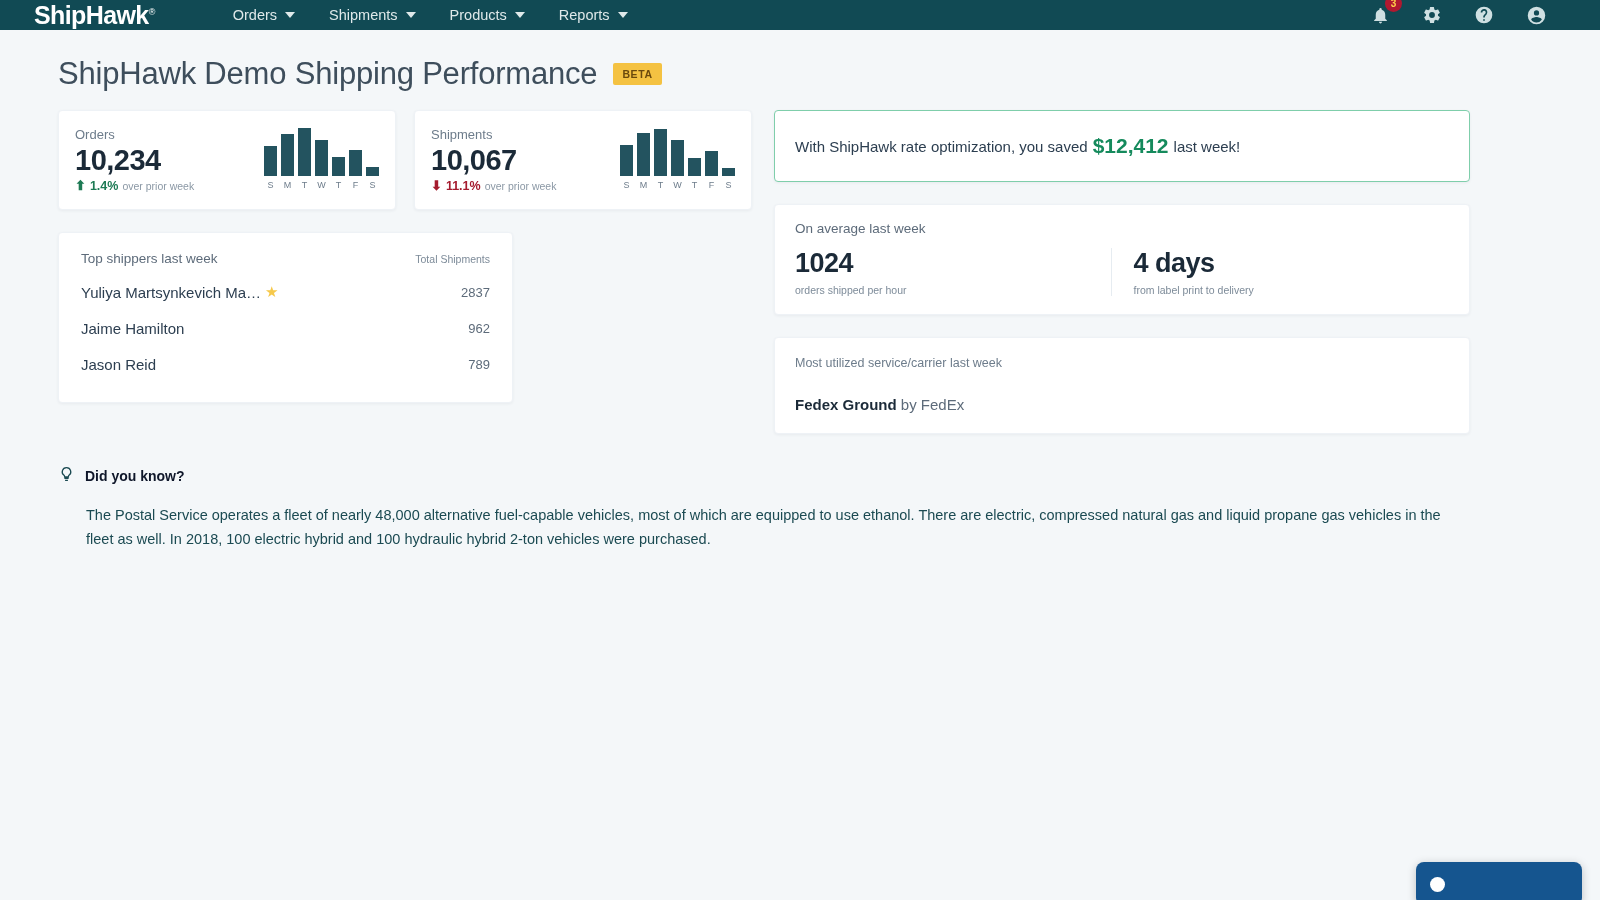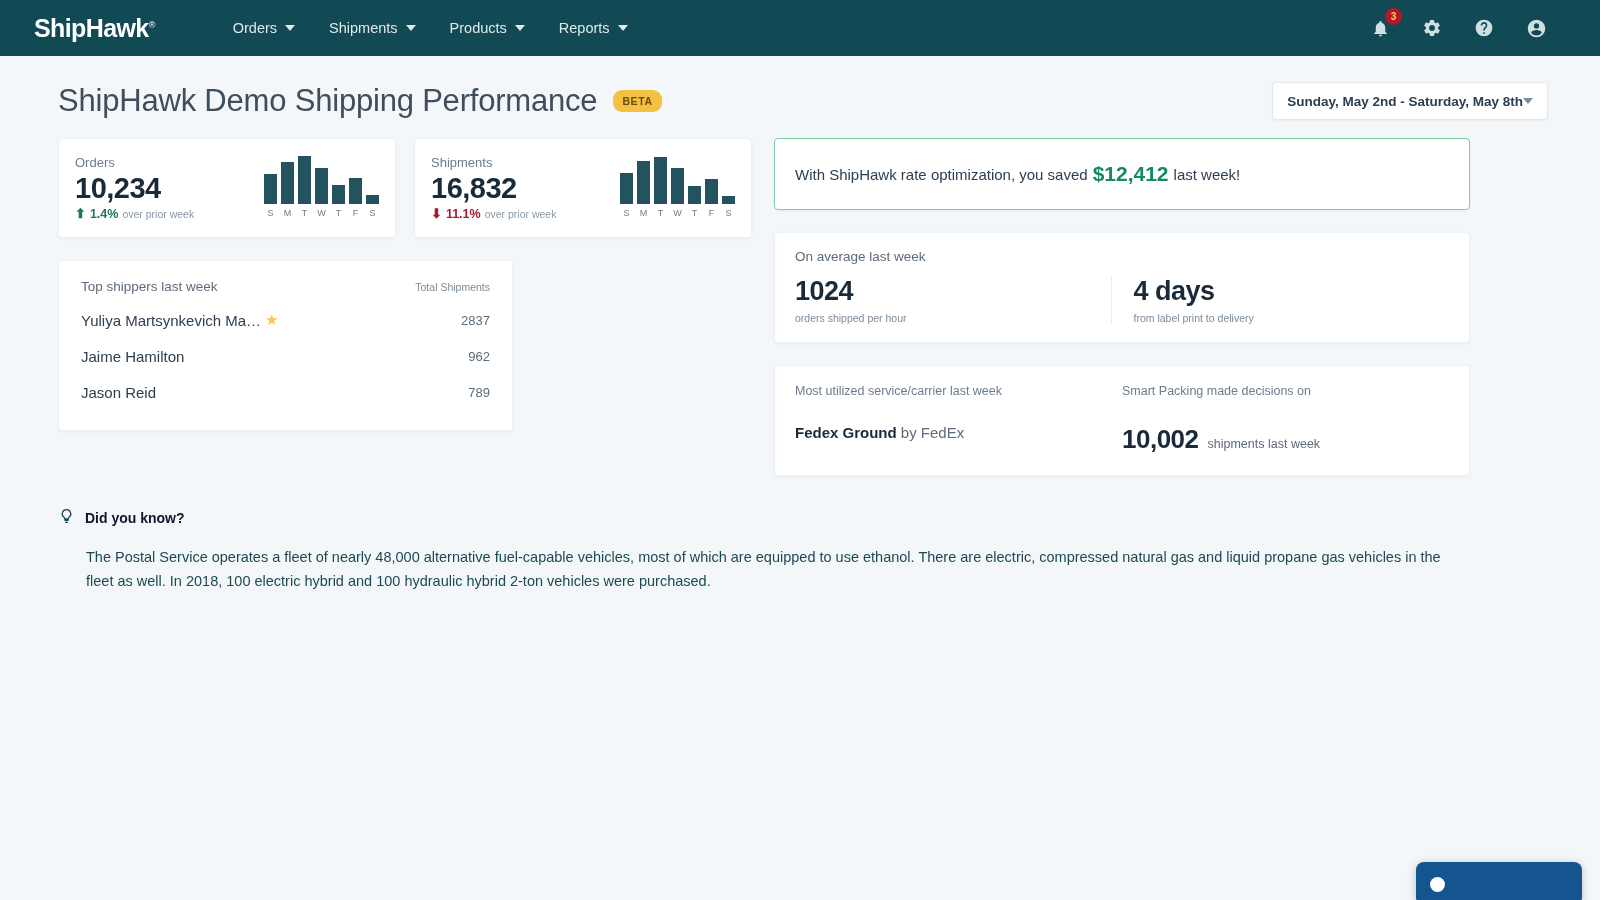--- a/index.html
+++ b/index.html
@@ -5,21 +5,21 @@
   * { box-sizing: border-box; margin: 0; padding: 0; }
   html, body {
     width: 1600px; height: 900px;
     font-family: "Liberation Sans", sans-serif;
     background: #f4f7f9;
     overflow: hidden;
   }
 
   
   .navbar {
-    height: 56px;
+    height: 30px;
     background: #114a54;
     display: flex;
     align-items: center;
     padding: 0 22px 0 34px;
     position: relative;
   }
   .logo {
     color: #ffffff;
     font-size: 25px;
     font-weight: bold;
@@ -92,21 +92,21 @@
     white-space: nowrap;
   }
   .beta {
     margin-left: 16px;
     background: #f4c242;
     color: #6b4a0d;
     font-size: 10.5px;
     font-weight: bold;
     letter-spacing: 0.6px;
     padding: 5px 9px;
-    border-radius: 9px;
+    border-radius: 2px;
   }
   .date-select {
     margin-left: auto;
     background: #ffffff;
     border: 1px solid #e2e8ee;
     border-radius: 4px;
     height: 38px;
     min-width: 270px;
     display: flex;
     align-items: center;
@@ -355,24 +355,20 @@
       <svg width="21" height="21" viewBox="0 0 24 24" fill="currentColor">
           <path d="M12 2a10 10 0 1 0 0 20 10 10 0 0 0 0-20zm0 4a3 3 0 1 1 0 6 3 3 0 0 1 0-6zm0 14c-2.5 0-4.7-1.28-6-3.22.03-1.99 4-3.08 6-3.08s5.97 1.09 6 3.08A7.16 7.16 0 0 1 12 20z"></path>
         </svg>
     </div>
   </div>
 </div>
 
 <div class="page-head">
   <div class="page-title">ShipHawk Demo Shipping Performance</div>
   <div class="beta">BETA</div>
-  <div class="date-select">
-    <span>Sunday, May 2nd - Saturday, May 8th</span>
-    <span class="sel-caret"></span>
-  </div>
 </div>
 
 <div class="content">
   <div class="row">
 
     <div class="col-left">
       <div class="kpi-row">
 
         <div class="card kpi">
           <div class="kpi-left">
@@ -412,21 +408,21 @@
               <div class="spark-col">
                 <div class="spark-bar" style="height: 9px; background: rgb(35, 83, 95);"></div>
                 <div class="spark-lbl">S</div>
               </div>
             </div>
         </div>
 
         <div class="card kpi">
           <div class="kpi-left">
             <div class="kpi-label">Shipments</div>
-            <div class="kpi-value">16,832</div>
+            <div class="kpi-value">10,067</div>
             <div class="kpi-delta down">
               <span class="arrow">⬇</span>
               <span class="pct">11.1%</span>
               <span class="note">over prior week</span>
             </div>
           </div>
           <div class="spark">
               <div class="spark-col">
                 <div class="spark-bar" style="height: 31px; background: rgb(35, 83, 95);"></div>
                 <div class="spark-lbl">S</div>
@@ -505,27 +501,20 @@
           </div>
         </div>
       </div>
 
       <div class="card carrier" style="margin-top:22px;">
         <div class="carrier-half">
           <div class="carrier-label">Most utilized service/carrier last week</div>
           <div class="carrier-val">
             <b>Fedex Ground</b>
             <span>by FedEx</span>
-          </div>
-        </div>
-        <div class="carrier-half">
-          <div class="carrier-label">Smart Packing made decisions on</div>
-          <div class="sp-val">
-            <span class="sp-num">10,002</span>
-            <span class="sp-note">shipments last week</span>
           </div>
         </div>
       </div>
     </div>
   </div>
 </div>
 
 <div class="dyk">
   <div class="dyk-head">
     <span>

